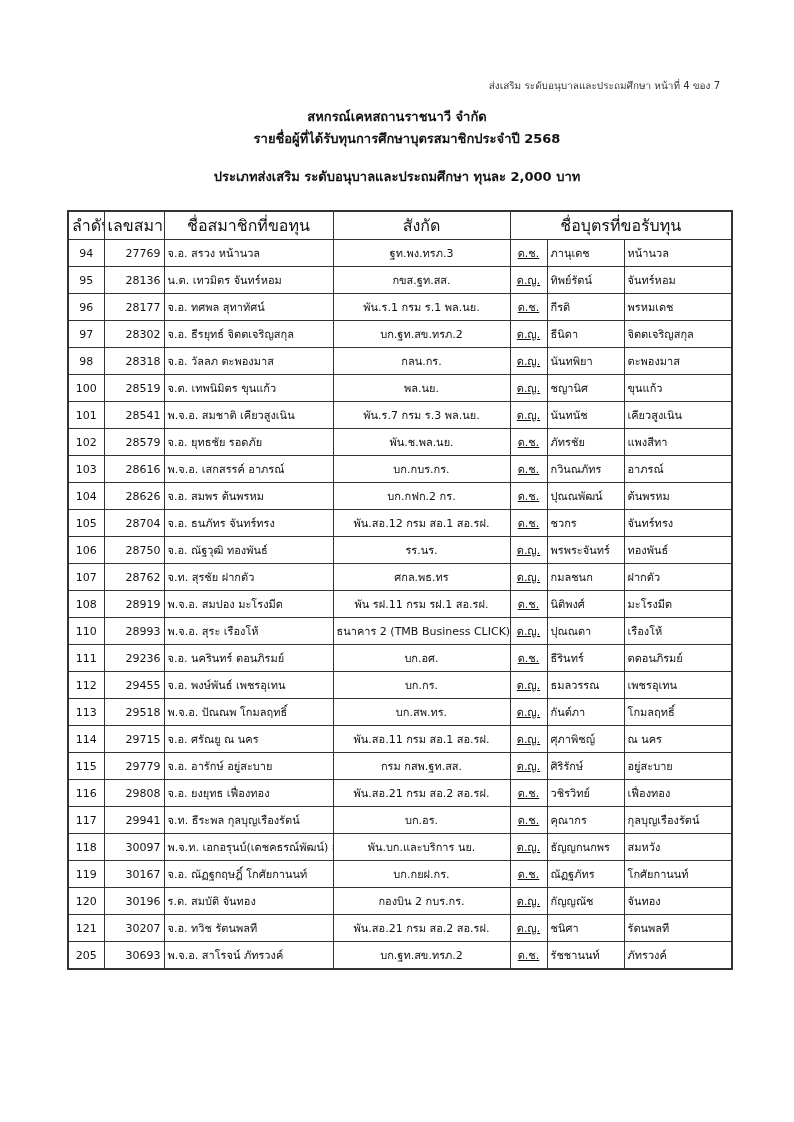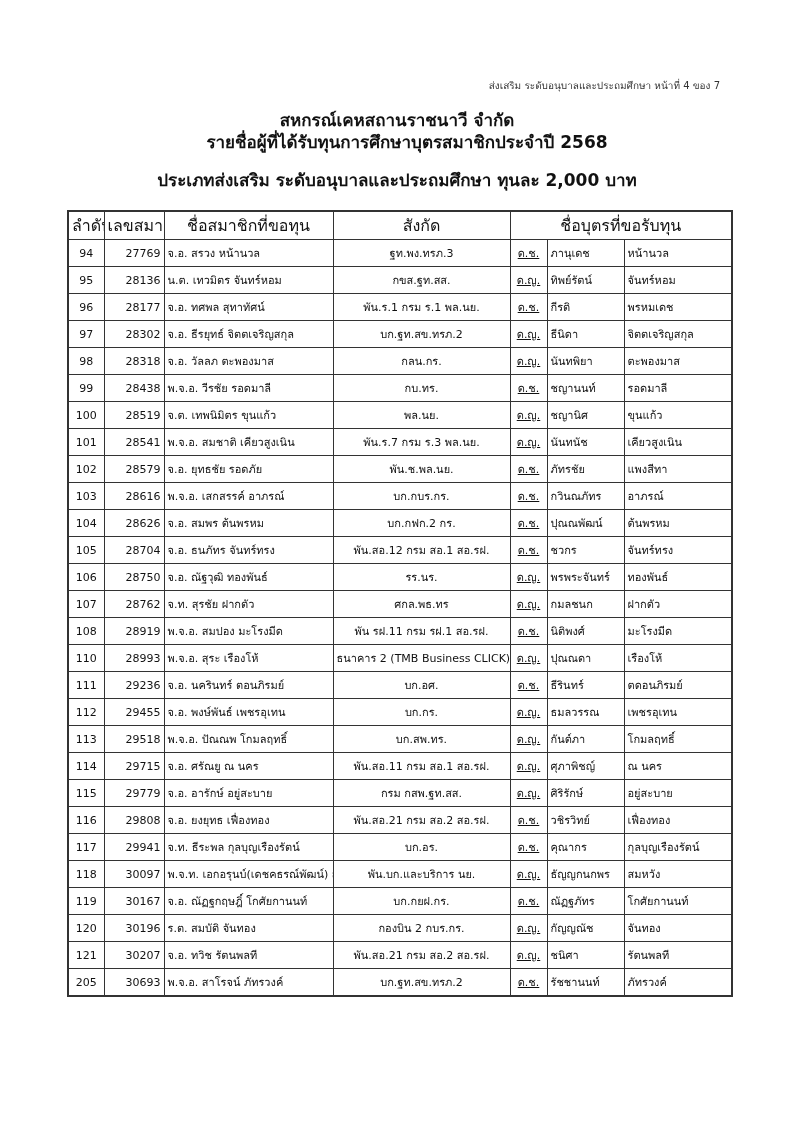--- a/index.html
+++ b/index.html
@@ -1,19 +1,19 @@
 <!DOCTYPE html>
 <html><head>
 <meta charset="utf-8">
 <style>
   html, body { margin: 0; padding: 0; background: #ffffff; }
   body { width: 794px; height: 1122px; position: relative; overflow: hidden;
          font-family: "DejaVu Sans", "Liberation Sans", sans-serif; color: #111; }
   .page-header { position: absolute; top: 78px; right: 74px; font-size: 10px; color: #333; }
-  .title { position: absolute; left: 0; width: 794px; text-align: center; font-size: 17px; font-weight: bold; }
+  .title { position: absolute; left: 0; width: 794px; text-align: center; font-size: 13px; font-weight: bold; }
   .t1 { top: 106px; }
   .t2 { top: 128px; padding-left: 10px; }
   .t3 { top: 166px; }
   table { position: absolute; top: 210px; left: 67px; border-collapse: collapse; table-layout: fixed;
           width: 664px; font-size: 11px; }
   th, td { border: 1px solid #333; height: 26px; padding: 0 3px; white-space: nowrap; overflow: hidden; }
   th { font-weight: normal; text-align: center; height: 27px; font-size: 16px; }
   table { border: 2px solid #333; }
   td.c-no { text-align: center; }
   td.c-mid { text-align: right; }
@@ -90,29 +90,20 @@
       <tr>
         <td class="c-no">98</td>
         <td class="c-mid">28318</td>
         <td class="c-name">จ.อ. วัลลภ  ตะพองมาส</td>
         <td class="c-unit">กลน.กร.</td>
         <td class="c-prefix">ด.ญ.</td>
         <td class="c-fn">นันทพิยา</td>
         <td class="c-ln">ตะพองมาส</td>
       </tr>
       <tr>
-        <td class="c-no">99</td>
-        <td class="c-mid">28438</td>
-        <td class="c-name">พ.จ.อ. วีรชัย  รอดมาลี</td>
-        <td class="c-unit">กบ.ทร.</td>
-        <td class="c-prefix">ด.ช.</td>
-        <td class="c-fn">ชญานนท์</td>
-        <td class="c-ln">รอดมาลี</td>
-      </tr>
-      <tr>
         <td class="c-no">100</td>
         <td class="c-mid">28519</td>
         <td class="c-name">จ.ต. เทพนิมิตร  ขุนแก้ว</td>
         <td class="c-unit">พล.นย.</td>
         <td class="c-prefix">ด.ญ.</td>
         <td class="c-fn">ชญานิศ</td>
         <td class="c-ln">ขุนแก้ว</td>
       </tr>
       <tr>
         <td class="c-no">101</td>

